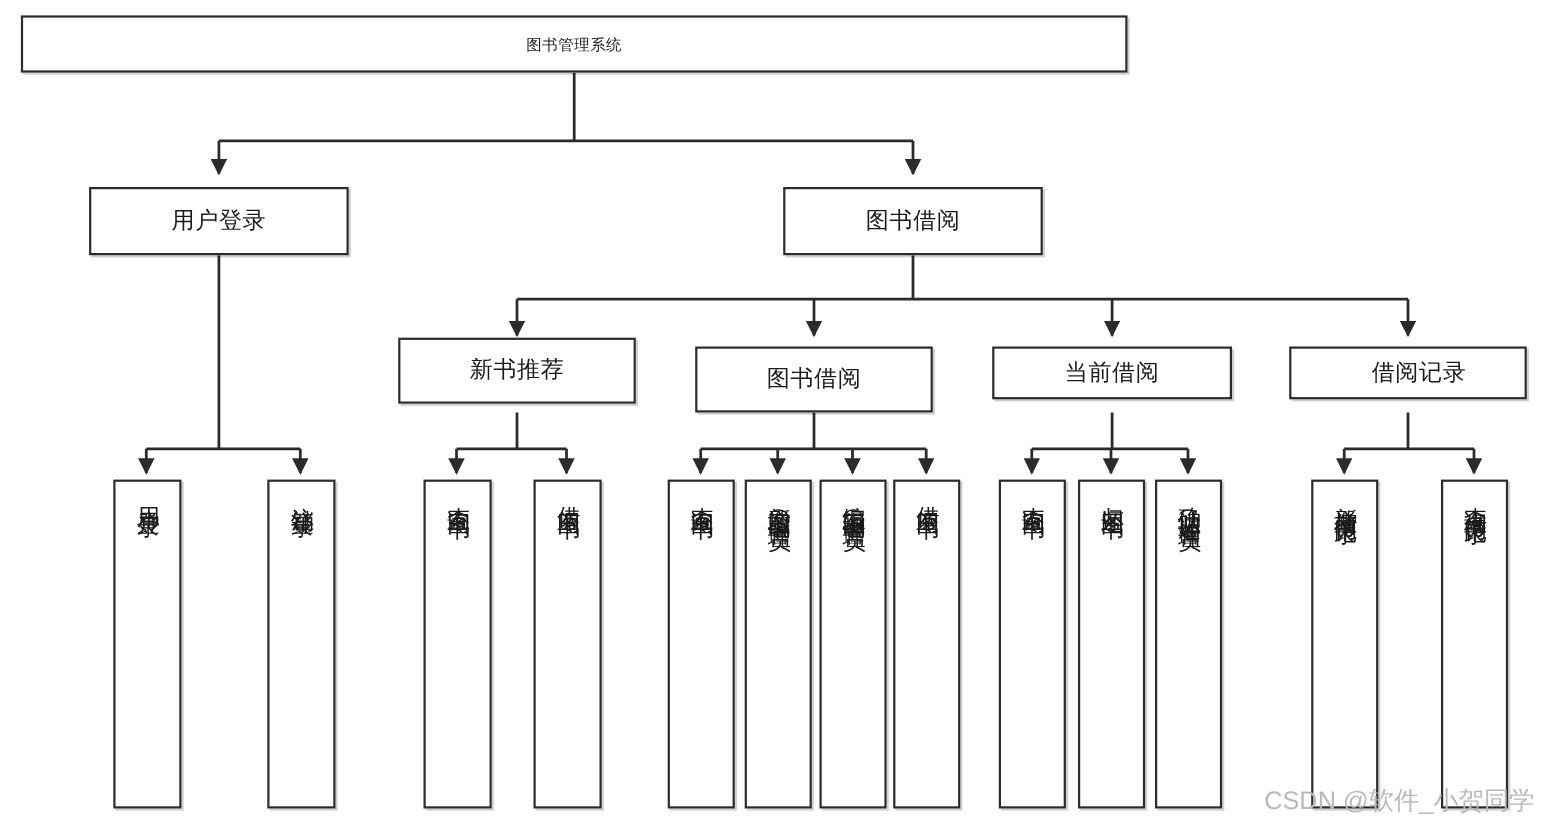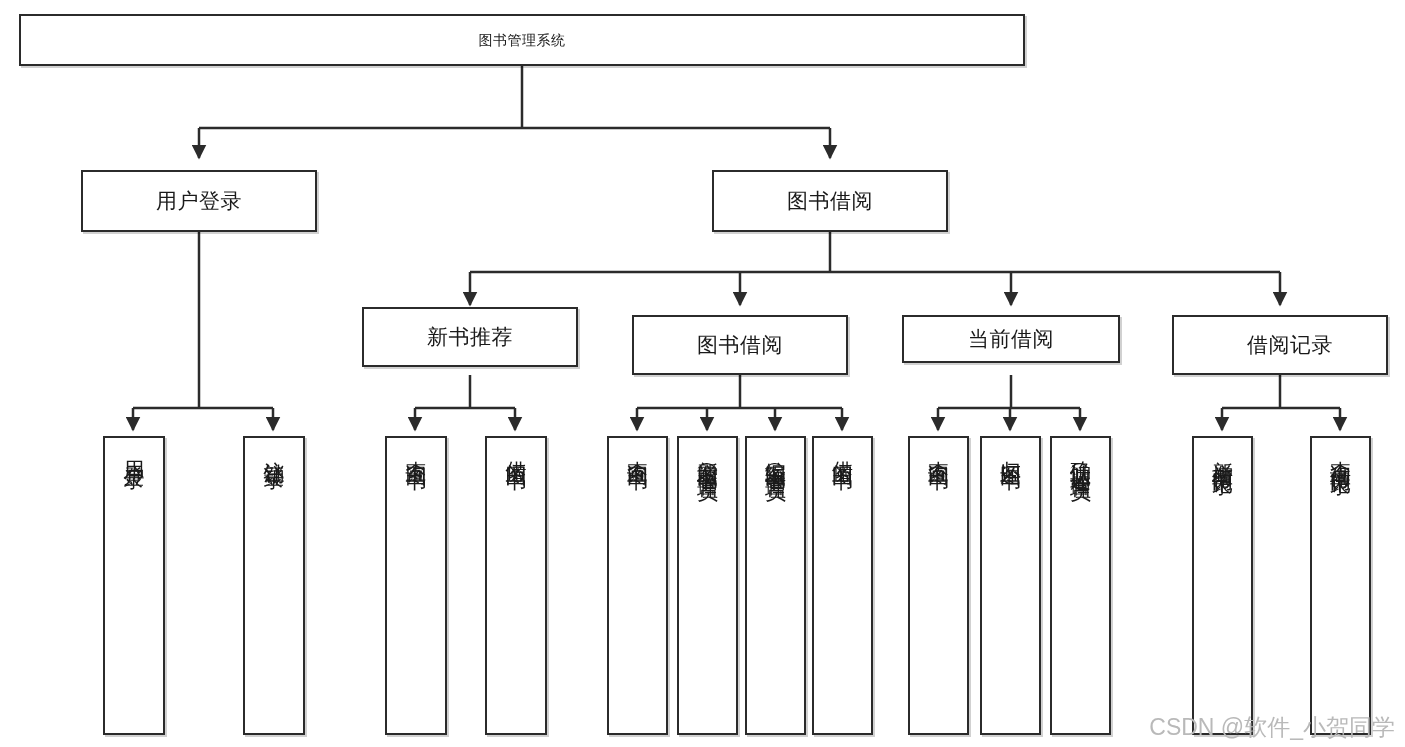--- a/index.html
+++ b/index.html
@@ -112,21 +112,21 @@
 
   <div class="node h-node" style="left:362px;top:307px;width:216px;height:60px;">
     <span class="lbl">新书推荐</span>
   </div>
   <div class="node h-node" style="left:632px;top:315px;width:216px;height:60px;">
     <span class="lbl">图书借阅</span>
   </div>
   <div class="node h-node" style="left:902px;top:315px;width:218px;height:48px;">
     <span class="lbl">当前借阅</span>
   </div>
-  <div class="node h-node" style="left:1172px;top:315px;width:216px;height:60px;padding-left:20px;">
+  <div class="node h-node" style="left:1172px;top:315px;width:216px;height:48px;padding-left:20px;">
     <span class="lbl">借阅记录</span>
   </div>
 
   <div class="node v-node" style="left:103px;top:436px;width:62px;height:299px;">
     <span class="lbl">用户登录</span>
   </div>
   <div class="node v-node" style="left:243px;top:436px;width:62px;height:299px;">
     <span class="lbl">注销登录</span>
   </div>
 

